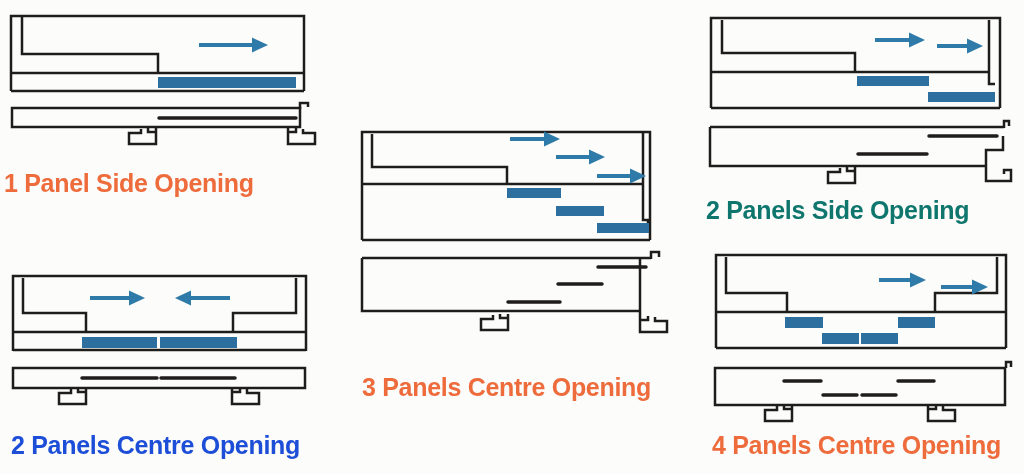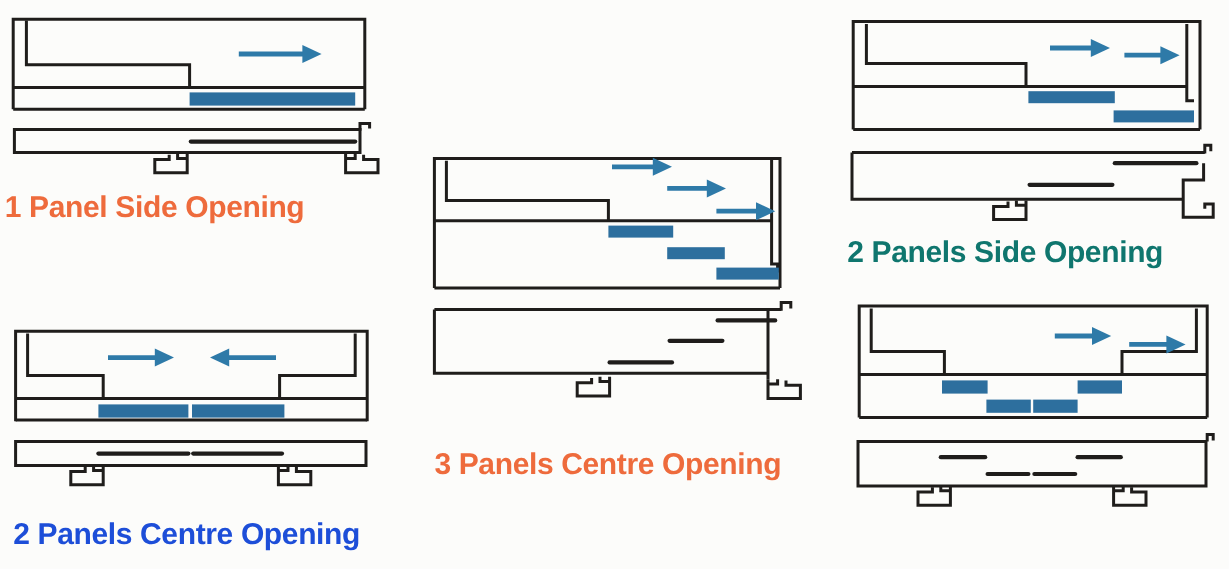--- a/index.html
+++ b/index.html
@@ -7,21 +7,21 @@
   .canvas{position:relative;width:1024px;height:474px;overflow:hidden;}
   .canvas svg{position:absolute;left:0;top:0;}
   .diagram-label{
     position:absolute;
     font-weight:700;
     font-size:25px;
     letter-spacing:-0.3px;
     line-height:1.15;
     white-space:nowrap;
   }
-  #label-0{left:4px;top:159px;}
+  #label-0{left:4px;top:169px;}
   #label-1{left:11px;top:431px;}
   #label-2{left:362px;top:349px;}
   #label-3{left:706px;top:196px;}
   #label-4{left:712px;top:431px;}
 </style>
 </head>
 <body>
 
 <div class="canvas" style="background: rgb(252, 252, 250);">
   <svg width="1024" height="474" viewBox="0 0 1024 474" xmlns="http://www.w3.org/2000/svg">
@@ -124,13 +124,14 @@
         <polygon points="926,280 910,272.5 910,287.5" fill="#2e7aa8"></polygon>
         <line x1="941" y1="287" x2="975" y2="287" stroke="#2e7aa8" stroke-width="4"></line>
         <polygon points="988,287 972,279.5 972,294.5" fill="#2e7aa8"></polygon>
       </g>
     </svg>
 
   <div class="diagram-label" id="label-0" style="color: rgb(238, 107, 60);">1 Panel Side Opening</div>
   <div class="diagram-label" id="label-1" style="color: #1d4ed8;">2 Panels Centre Opening</div>
   <div class="diagram-label" id="label-2" style="color: rgb(238, 107, 60); margin-top: 24px;">3 Panels Centre Opening</div>
   <div class="diagram-label" id="label-3" style="color: #0f766e; text-align: right;">2 Panels Side Opening</div>
+  <div class="diagram-label" id="label-4" style="color: rgb(238, 107, 60);">4 Panels Centre Opening</div>
 </div>
 
 </body></html>

